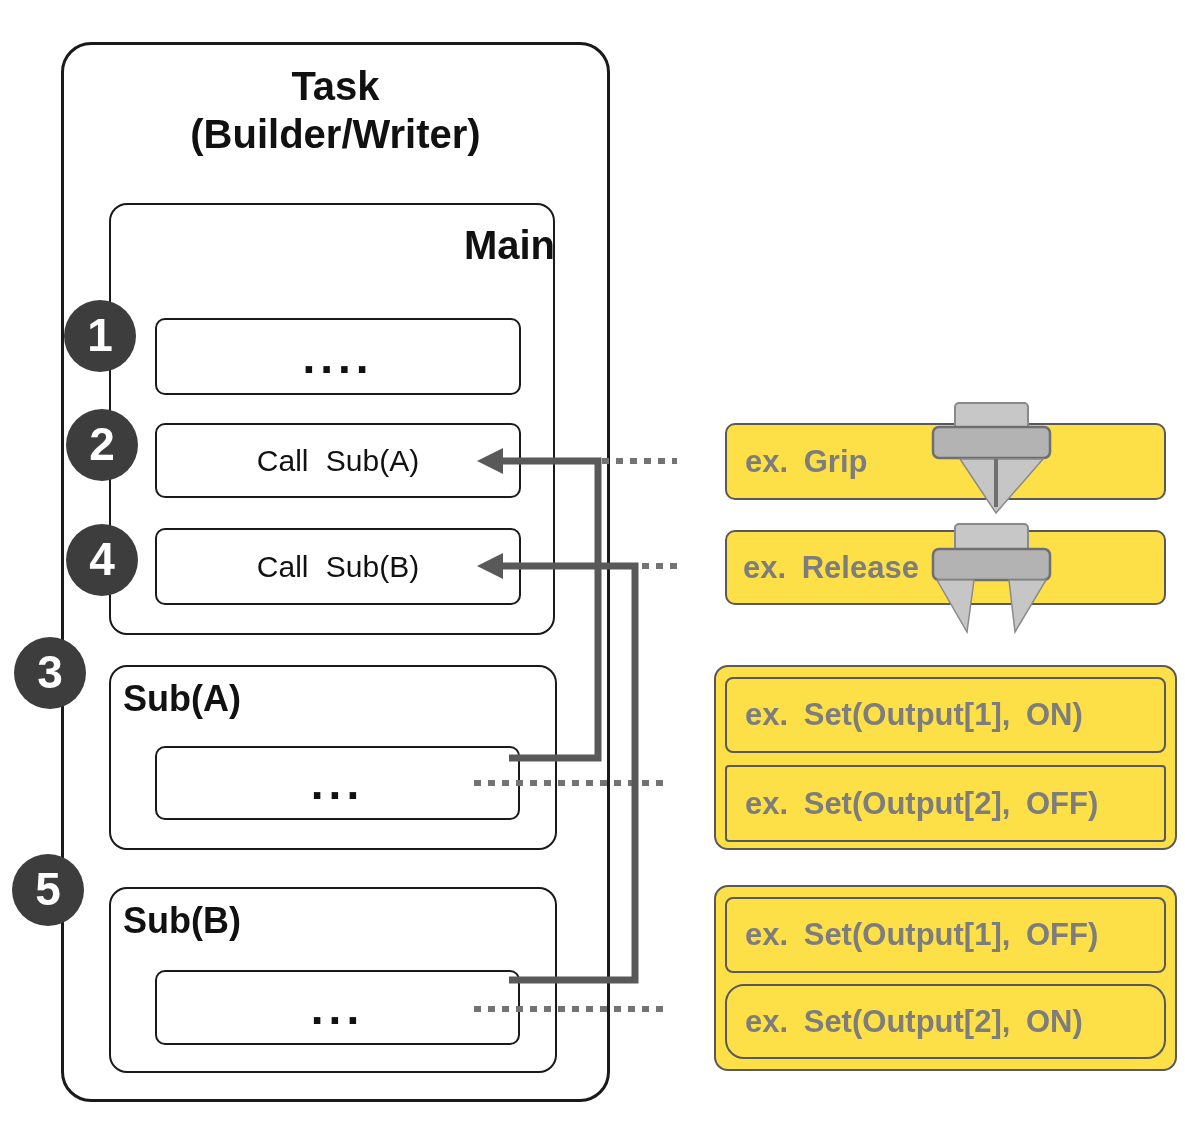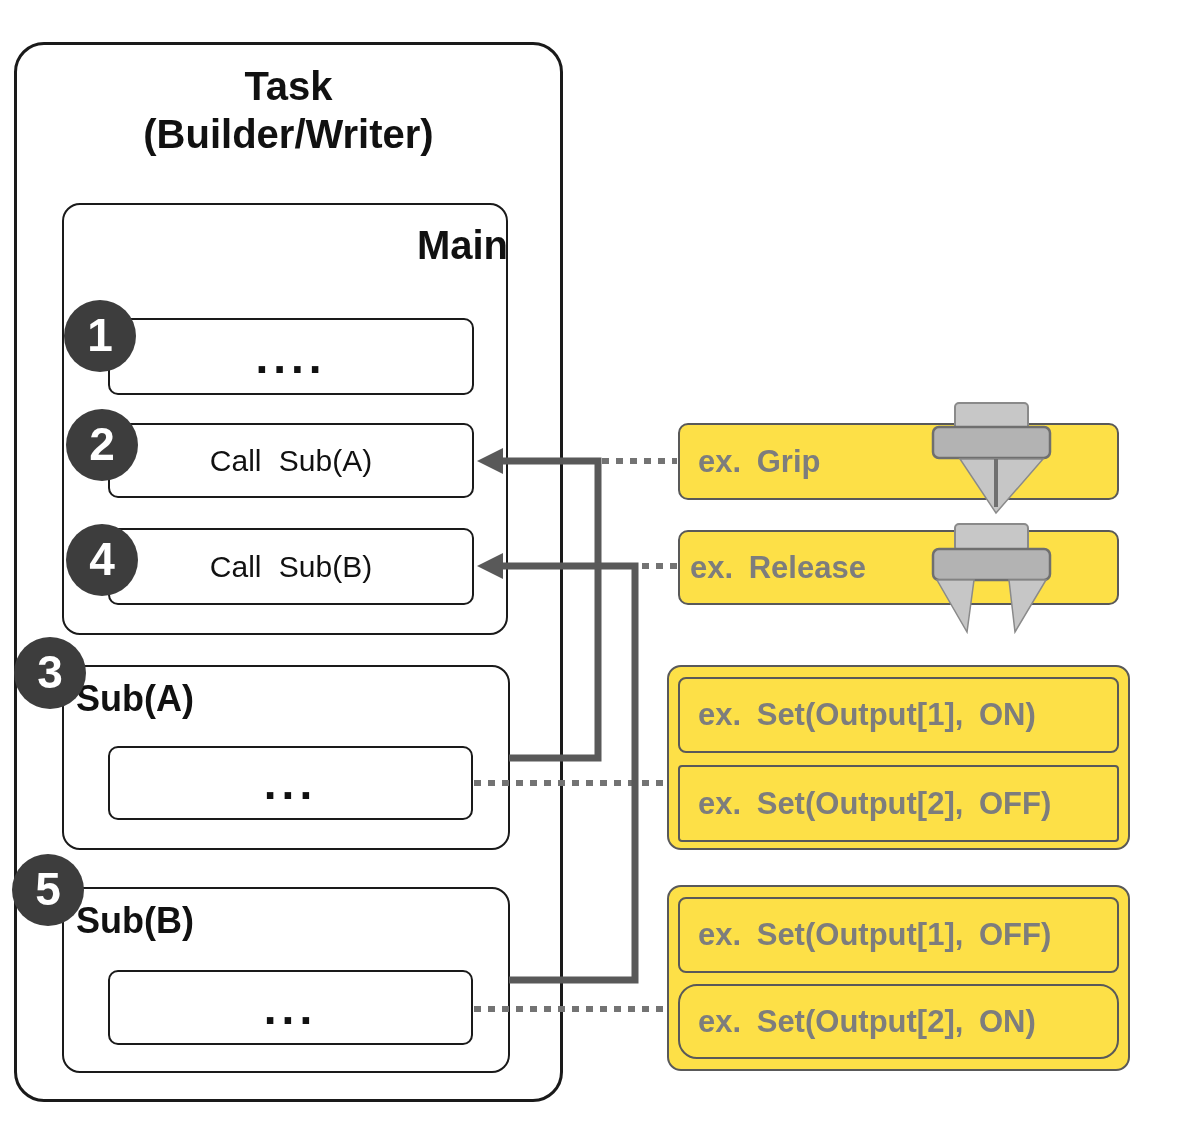--- a/index.html
+++ b/index.html
@@ -1,20 +1,20 @@
 <!DOCTYPE html>
 <html><head>
 <meta charset="utf-8">
 <style>
   html,body{margin:0;padding:0;background:#ffffff;}
   #canvas{
     position:relative;width:1185px;height:1126px;background:#ffffff;
     font-family:"Liberation Sans", sans-serif;overflow:hidden;
   }
-  .abs{position:absolute;box-sizing:border-box;}
+  .abs{position:absolute;box-sizing:border-box;margin-left:47px;}
   
   .blackbox{background:#ffffff;border:3px solid #1a1a1a;}
   .thinbox{background:#ffffff;border:2.5px solid #1a1a1a;}
   
   .graybox{background:#fde047;border:2.5px solid #595959;}
   .center{display:flex;align-items:center;justify-content:center;}
   .vcenter{display:flex;align-items:center;}
   .title-lg{font-size:40px;line-height:48px;font-weight:bold;color:#111111;text-align:center;}
   .call-label{font-size:30px;font-weight:normal;color:#111111;word-spacing:9px;}
   .sub-title{font-size:36px;font-weight:bold;color:#111111;}
@@ -70,21 +70,21 @@
   <div class="badge" style="left:64px;top:300px;">1</div>
   <div class="badge" style="left:66px;top:409px;">2</div>
   <div class="badge" style="left:66px;top:524px;">4</div>
   <div class="badge" style="left:14px;top:637px;">3</div>
   <div class="badge" style="left:12px;top:854px;">5</div>
 
   <div class="abs graybox vcenter z2" style="left:678px;top:423px;width:441px;height:77px;border-radius:10px;padding-left:18px;">
     <span class="ex-label">ex. Grip</span>
   </div>
 
-  <div class="abs graybox vcenter z2" style="left:678px;top:530px;width:441px;height:75px;border-radius:10px;padding-left:10px;">
+  <div class="abs graybox vcenter z2" style="left:678px;top:530px;width:441px;height:75px;border-radius:10px;padding-left:16px;">
     <span class="ex-label">ex. Release</span>
   </div>
 
   <div class="abs graybox z1" style="left:667px;top:665px;width:463px;height:185px;border-radius:14px;"></div>
   <div class="abs graybox vcenter z2" style="left:678px;top:677px;width:441px;height:76px;border-radius:8px;padding-left:18px;">
     <span class="ex-label">ex. Set(Output[1], ON)</span>
   </div>
   <div class="abs graybox vcenter z2" style="left:678px;top:765px;width:441px;height:77px;border-radius:4px;padding-left:18px;">
     <span class="ex-label">ex. Set(Output[2], OFF)</span>
   </div>

